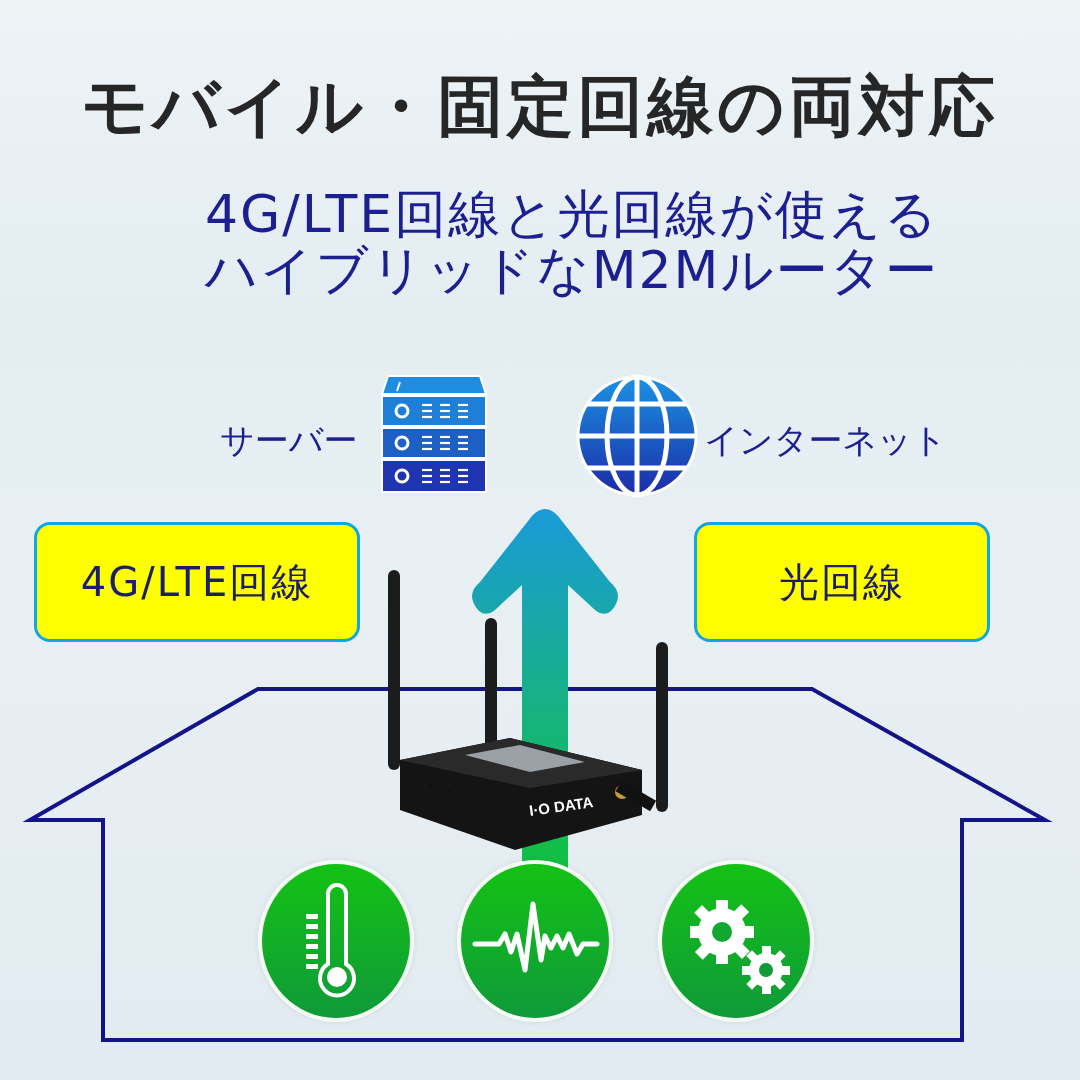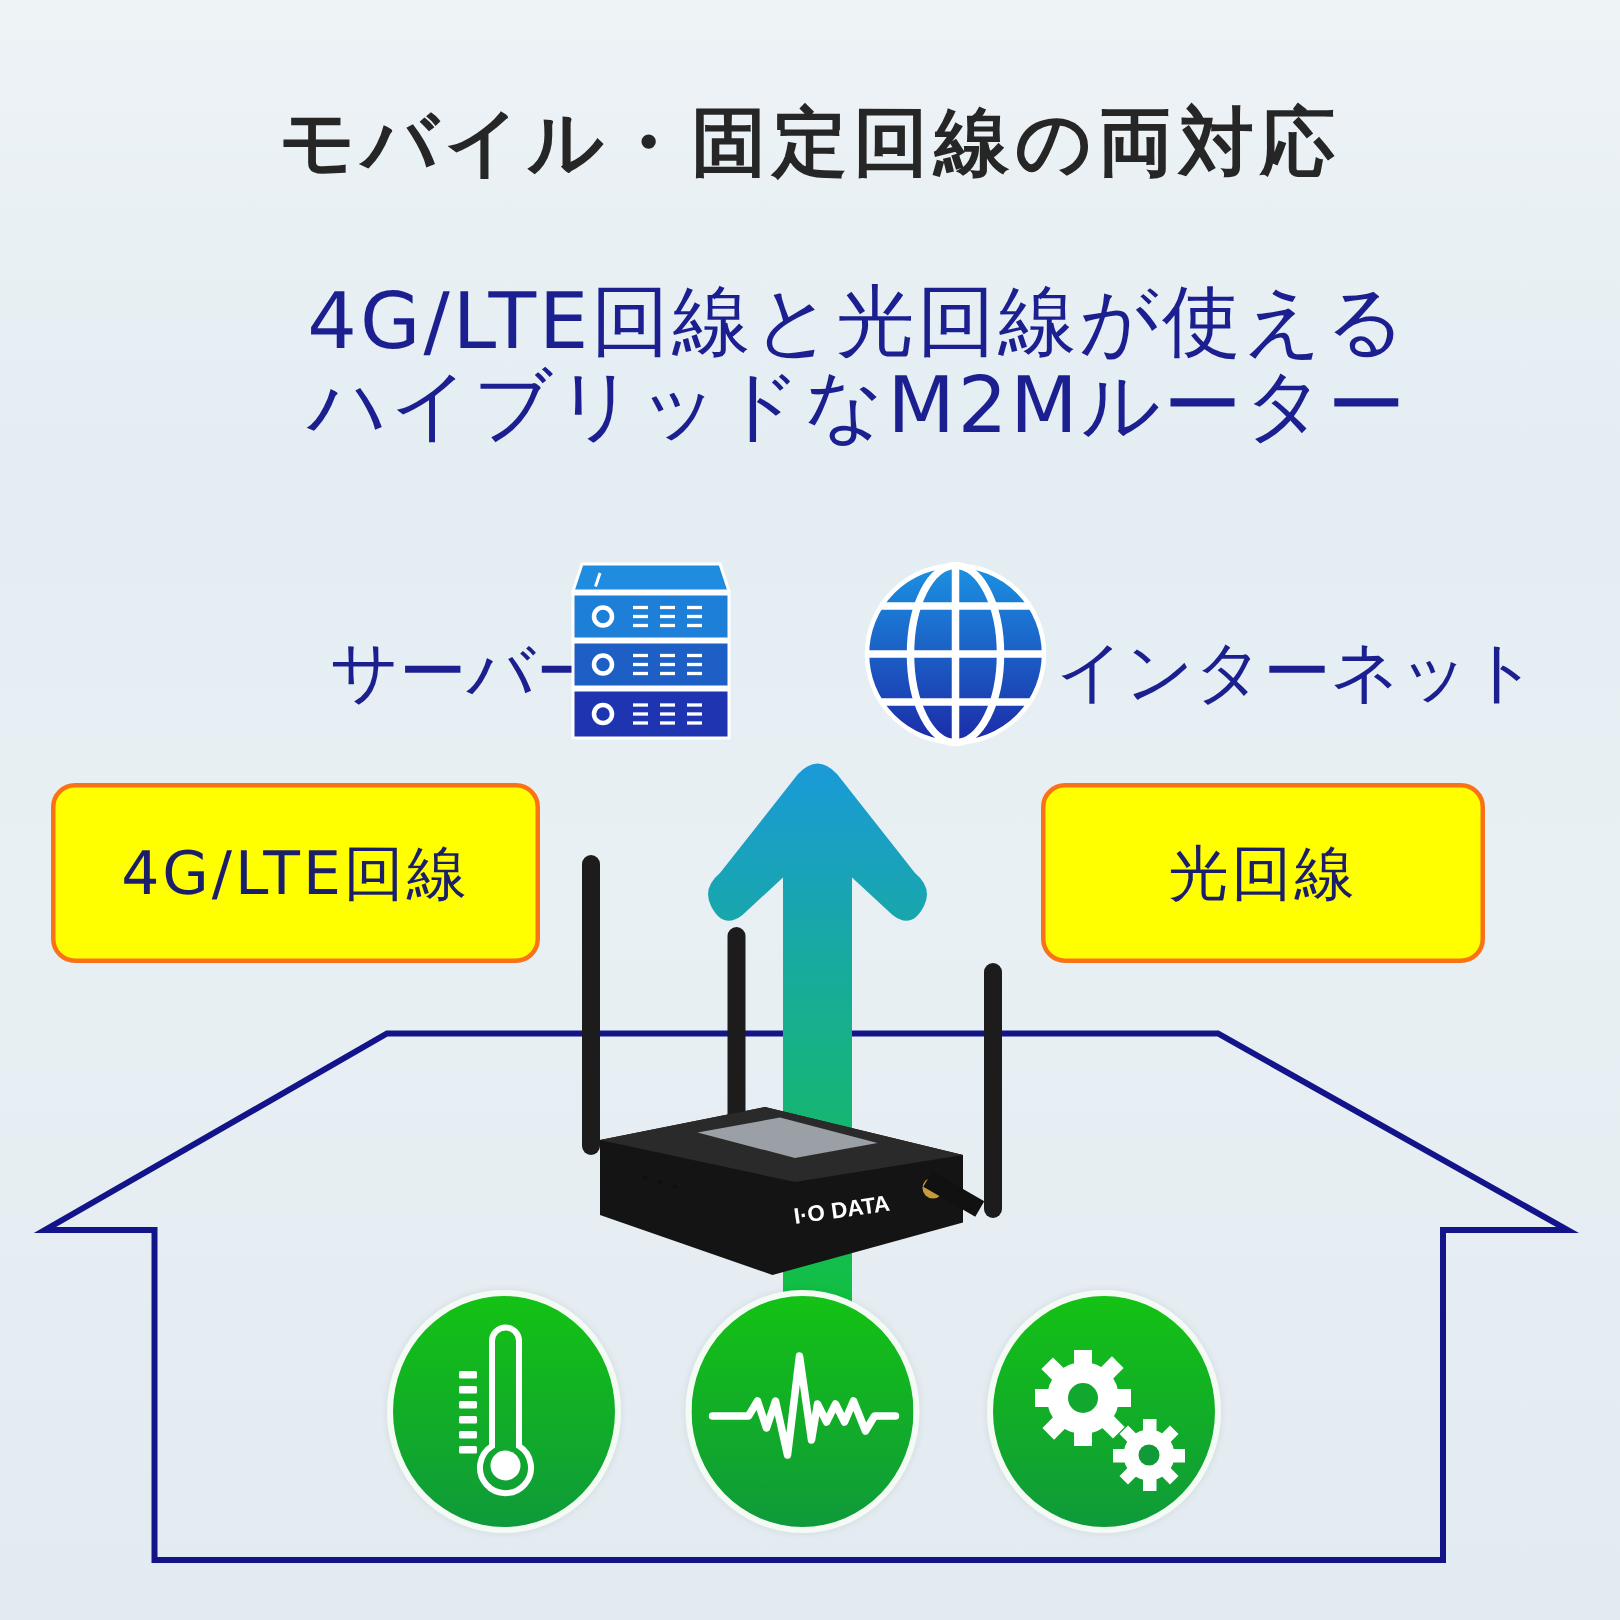--- a/index.html
+++ b/index.html
@@ -5,31 +5,31 @@
     * { margin: 0; padding: 0; box-sizing: border-box; }
     html, body { width: 1080px; height: 1080px; overflow: hidden; }
     body {
       position: relative;
       font-family: "DejaVu Sans", "Liberation Sans", sans-serif;
       background: linear-gradient(180deg, #eef3f6 0%, #e3edf2 30%, #e9f0f4 55%, #e2ebf1 100%);
     }
     .abs { position: absolute; }
     .headline {
       left: 0; top: 62px; width: 1080px; text-align: center;
-      font-size: 50px; font-weight: bold; color: #262626; letter-spacing: 4px;
+      font-size: 66px; font-weight: bold; color: #262626; letter-spacing: 4px;
     }
     .subline {
       left: 0; width: 1080px; text-align: center;
       font-size: 52px; color: #1b1f8f; letter-spacing: 2px; margin-left: 32px;
     }
     .sub1 { top: 180px; }
     .sub2 { top: 236px; }
-    .label-dark { color: #1b1f8f; font-size: 45px; }
+    .label-dark { color: #1b1f8f; font-size: 34px; }
     .yellow-box {
-      background: #ffff00; border: 3px solid #f97316; border-radius: 16px;
+      background: #ffff00; border: 3px solid #0ea5e9; border-radius: 16px;
       display: flex; align-items: center; justify-content: center;
       color: #1b1f6a; font-size: 40px; letter-spacing: 2px;
     }
     .circle {
       border-radius: 50%; border: 4px solid #f4fbf4;
       background: linear-gradient(180deg, #14c214 0%, #0f9a3a 100%);
       box-shadow: 0 0 6px rgba(0,0,0,0.08);
     }
   </style>
 </head>

